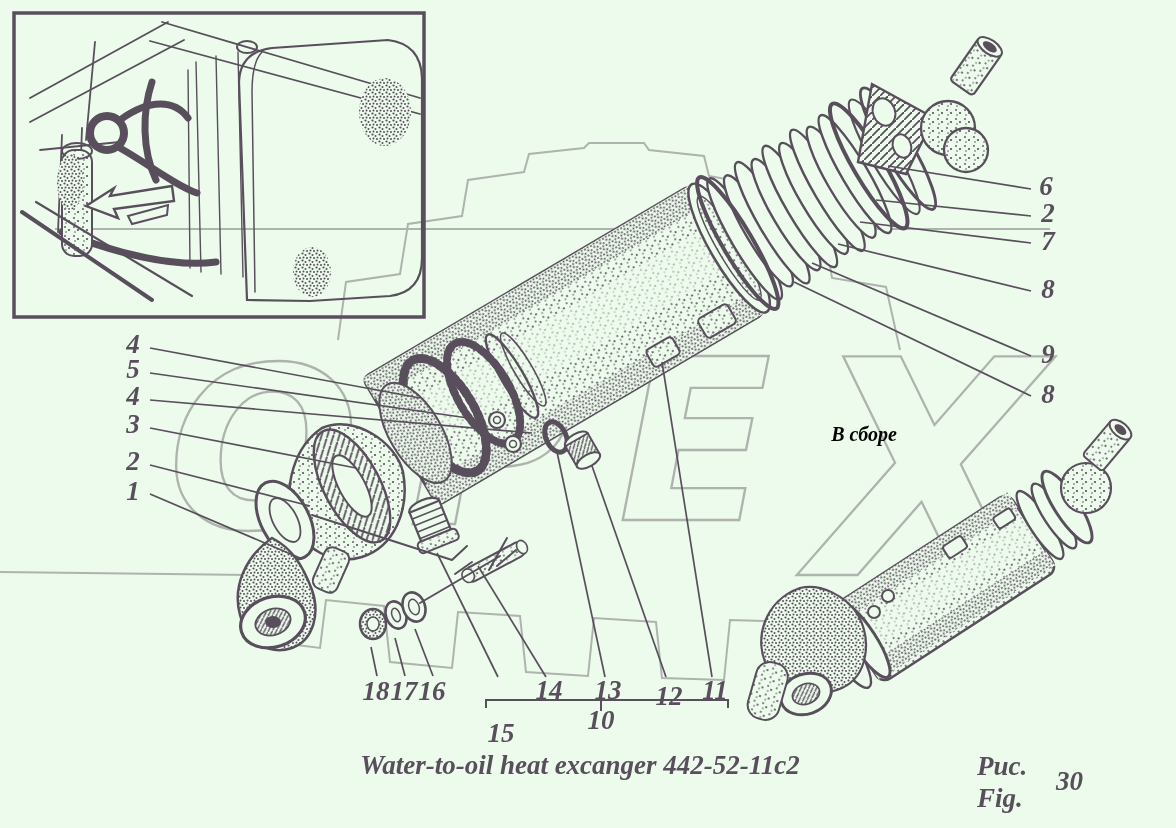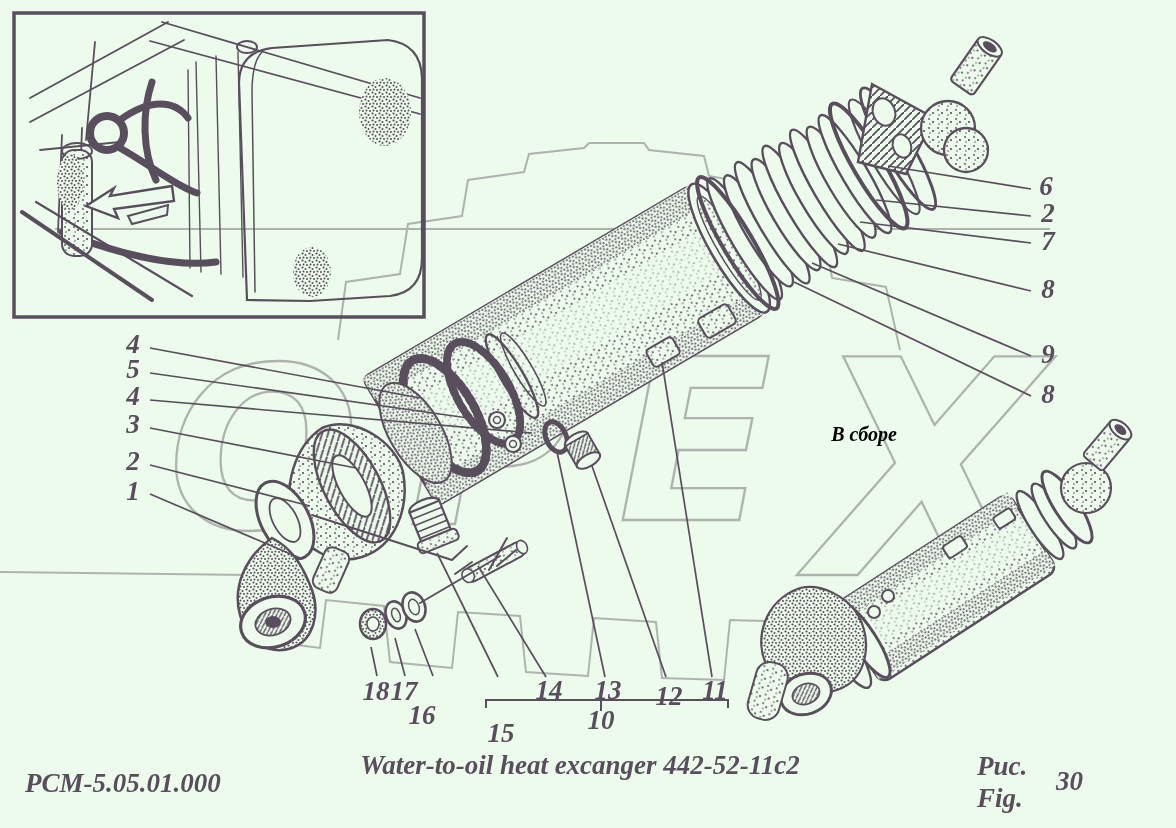--- a/index.html
+++ b/index.html
@@ -303,31 +303,30 @@
 
   <div class="callout" style="left:1046px;top:186px;">6</div>
   <div class="callout" style="left:1048px;top:213px;">2</div>
   <div class="callout" style="left:1048px;top:241px;">7</div>
   <div class="callout" style="left:1048px;top:289px;">8</div>
   <div class="callout" style="left:1048px;top:354px;">9</div>
   <div class="callout" style="left:1048px;top:394px;">8</div>
 
   <div class="callout" style="left:376px;top:691px;">18</div>
   <div class="callout" style="left:404px;top:691px;">17</div>
-  <div class="callout" style="left:422px;top:691px;margin-top:24px;">16</div>
+  <div class="callout" style="left:432px;top:691px;">16</div>
   <div class="callout" style="left:501px;top:690px;margin-top:43px;">15</div>
   <div class="callout" style="left:549px;top:690px;">14</div>
   <div class="callout" style="left:608px;top:690px;">13</div>
   <div class="callout" style="left:669px;top:690px;margin-top:6px;">12</div>
   <div class="callout" style="left:715px;top:690px;text-align:center;">11</div>
   <div class="callout" style="left:601px;top:720px;">10</div>
 
   <div class="note" style="left:864px;top:434px;">В сборе</div>
 
-  <div class="cap" style="left:25px;top:768px;">РСМ-5.05.01.000</div>
 
   <div class="cap cap-center">
     <div>Water-to-oil heat excanger 442-52-11c2</div>
   </div>
 
   <div class="cap" style="left:977px;top:751px;">Рис.</div>
   <div class="cap" style="left:977px;top:783px;text-align:right;">Fig.</div>
   <div class="cap" style="left:1056px;top:766px;">30</div>
 
 </div>

